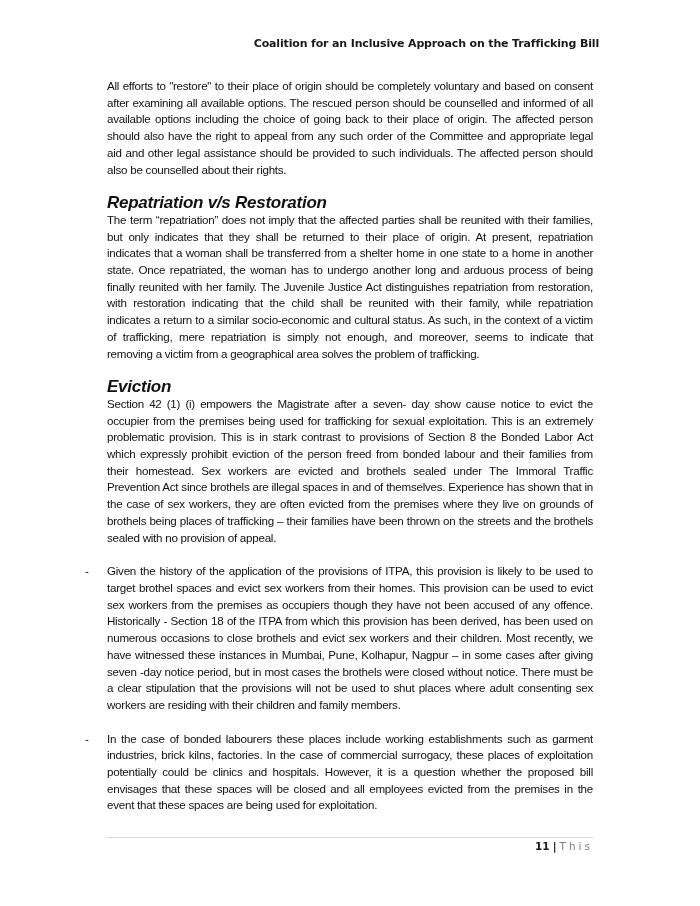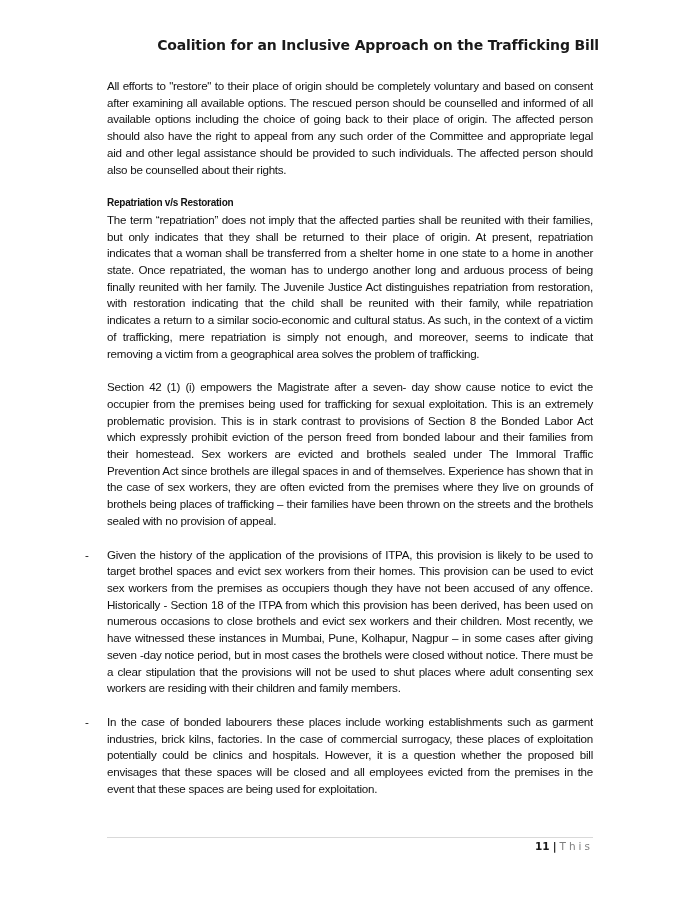--- a/index.html
+++ b/index.html
@@ -21,42 +21,43 @@
       width: 700px;
       height: 906px;
       background: #ffffff;
     }
     .running-header {
       position: absolute;
       top: 37px;
       right: 101px;
       font-family: "DejaVu Sans", sans-serif;
       font-weight: bold;
-      font-size: 14px;
+      font-size: 11px;
       letter-spacing: -0.15px;
       color: #1a1a1a;
       white-space: nowrap;
     }
     .content {
       position: absolute;
       left: 107px;
       top: 78px;
       width: 486px;
       font-size: 11.6px;
       line-height: 16.7px;
       letter-spacing: -0.25px;
     }
     .content p {
       margin: 0;
       text-align: justify;
     }
     .section-heading {
       font-weight: bold;
+      font-style: italic;
       margin: 0;
-      font-size: 10px;
+      font-size: 17px;
     }
     .gap { height: 17px; }
     .bullet-list {
       margin: 0;
       padding: 0;
       list-style: none;
     }
     .bullet-item {
       position: relative;
       text-align: justify;
@@ -97,20 +98,21 @@
 
     <p>All efforts to "restore" to their place of origin should be completely voluntary and based on consent after examining all available options. The rescued person should be counselled and informed of all available options including the choice of going back to their place of origin. The affected person should also have the right to appeal from any such order of the Committee and appropriate legal aid and other legal assistance should be provided to such individuals. The affected person should also be counselled about their rights.</p>
 
     <div class="gap"></div>
 
     <h3 class="section-heading">Repatriation v/s Restoration</h3>
     <p>The term “repatriation” does not imply that the affected parties shall be reunited with their families, but only indicates that they shall be returned to their place of origin. At present, repatriation indicates that a woman shall be transferred from a shelter home in one state to a home in another state. Once repatriated, the woman has to undergo another long and arduous process of being finally reunited with her family. The Juvenile Justice Act distinguishes repatriation from restoration, with restoration indicating that the child shall be reunited with their family, while repatriation indicates a return to a similar socio-economic and cultural status. As such, in the context of a victim of trafficking, mere repatriation is simply not enough, and moreover, seems to indicate that removing a victim from a geographical area solves the problem of trafficking.</p>
 
     <div class="gap"></div>
 
+    <h3 class="section-heading">Eviction</h3>
     <p>Section 42 (1) (i) empowers the Magistrate after a seven- day show cause notice to evict the occupier from the premises being used for trafficking for sexual exploitation. This is an extremely problematic provision. This is in stark contrast to provisions of Section 8 the Bonded Labor Act which expressly prohibit eviction of the person freed from bonded labour and their families from their homestead. Sex workers are evicted and brothels sealed under The Immoral Traffic Prevention Act since brothels are illegal spaces in and of themselves. Experience has shown that in the case of sex workers, they are often evicted from the premises where they live on grounds of brothels being places of trafficking – their families have been thrown on the streets and the brothels sealed with no provision of appeal.</p>
 
     <div class="gap"></div>
 
 
     <ul class="bullet-list">
       <li class="bullet-item">
         <span class="bullet-marker">-</span>
         <span>Given the history of the application of the provisions of ITPA, this provision is likely to be used to target brothel spaces and evict sex workers from their homes. This provision can be used to evict sex workers from the premises as occupiers though they have not been accused of any offence. Historically - Section 18 of the ITPA from which this provision has been derived, has been used on numerous occasions to close brothels and evict sex workers and their children. Most recently, we have witnessed these instances in Mumbai, Pune, Kolhapur, Nagpur – in some cases after giving seven -day notice period, but in most cases the brothels were closed without notice. There must be a clear stipulation that the provisions will not be used to shut places where adult consenting sex workers are residing with their children and family members.</span>
       </li>

